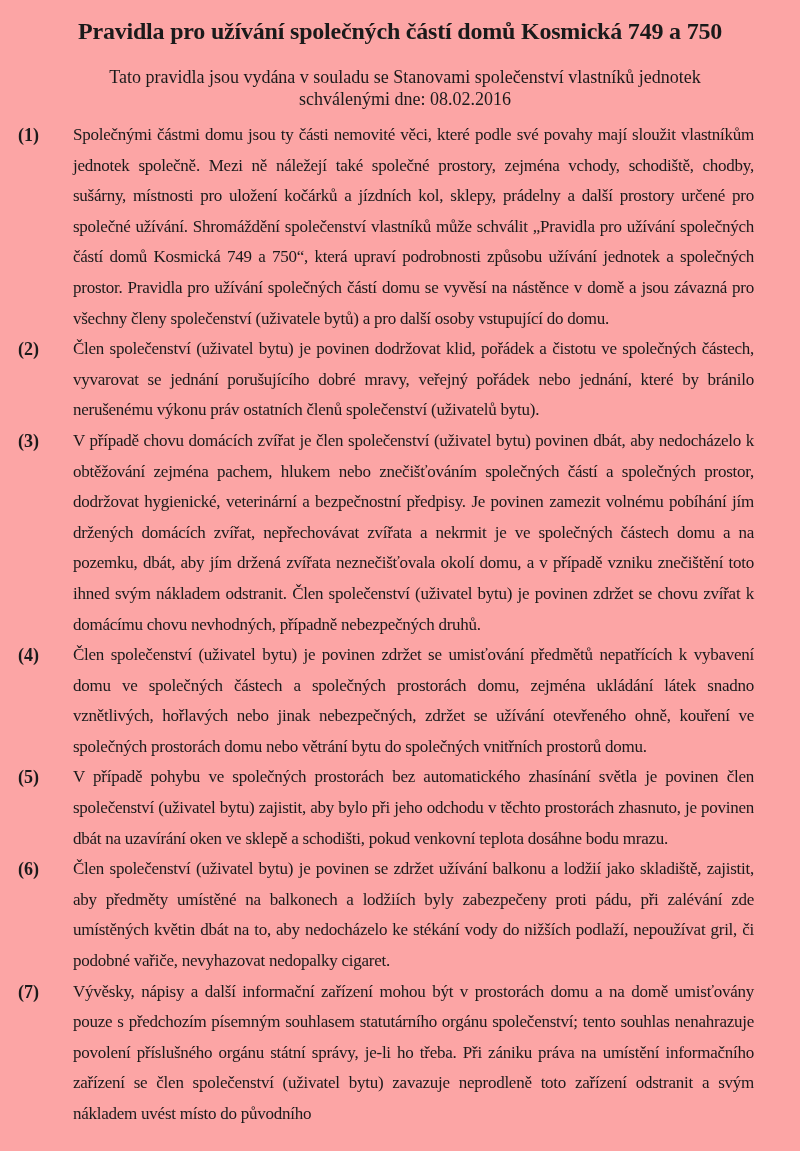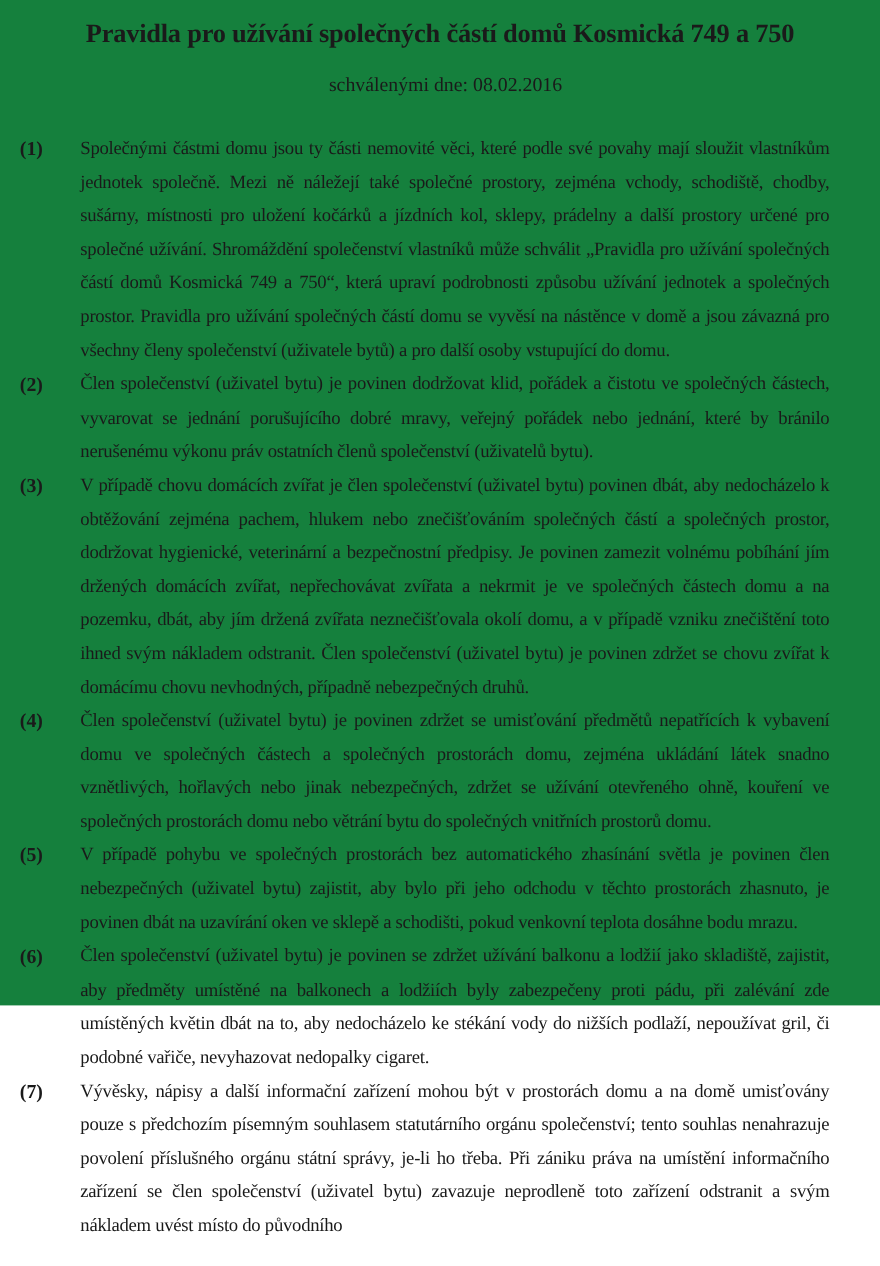--- a/index.html
+++ b/index.html
@@ -1,33 +1,34 @@
 <!DOCTYPE html>
 <html><head>
 <meta charset="utf-8">
 <style>
   html, body { margin: 0; padding: 0; background: #ffffff; }
   body { width: 800px; height: 1151px; overflow: hidden; position: relative;
          font-family: "Liberation Serif", "DejaVu Serif", serif; color: #1a1a1a; }
-  .page { position: absolute; left: 0; top: 0; width: 800px; height: 914px; background: #15803d; }
+  .page { position: absolute; left: 0; top: 0; width: 800px; height: 1151px; background: #fca5a5; }
   .title { position: absolute; left: 0; top: 18px; width: 800px; text-align: center;
            font-weight: bold; font-size: 24px; letter-spacing: -0.2px; }
   .subtitle { position: absolute; left: 60px; top: 66px; width: 690px; text-align: center;
               font-size: 18px; line-height: 22px; }
   .rules { position: absolute; left: 18px; top: 120px; width: 736px; }
   .rule { display: flex; align-items: flex-start; }
   .num { width: 43px; flex: none; font-weight: bold; font-size: 18px; line-height: 30.6px; }
   .text { flex: 1; font-size: 17px; line-height: 30.6px; text-align: justify; letter-spacing: -0.25px; margin-left: 12px; }
 </style>
 </head>
 <body>
 
 <div class="page">
   <div class="title">Pravidla pro užívání společných částí domů Kosmická 749 a 750</div>
   <div class="subtitle">
+    <div>Tato pravidla jsou vydána v souladu se Stanovami společenství vlastníků jednotek</div>
     <div>schválenými dne: 08.02.2016</div>
   </div>
 
   <div class="rules">
     <div class="rule">
       <div class="num">(1)</div>
       <div class="text">Společnými částmi domu jsou ty části nemovité věci, které podle své povahy mají sloužit vlastníkům jednotek společně. Mezi ně náležejí také společné prostory, zejména vchody, schodiště, chodby, sušárny, místnosti pro uložení kočárků a jízdních kol, sklepy, prádelny a další prostory určené pro společné užívání. Shromáždění společenství vlastníků může schválit „Pravidla pro užívání společných částí domů Kosmická 749 a 750“, která upraví podrobnosti způsobu užívání jednotek a společných prostor. Pravidla pro užívání společných částí domu se vyvěsí na nástěnce v domě a jsou závazná pro všechny členy společenství (uživatele bytů) a pro další osoby vstupující do domu.</div>
     </div>
     <div class="rule">
       <div class="num">(2)</div>
@@ -36,21 +37,21 @@
     <div class="rule">
       <div class="num">(3)</div>
       <div class="text">V případě chovu domácích zvířat je člen společenství (uživatel bytu) povinen dbát, aby nedocházelo k obtěžování zejména pachem, hlukem nebo znečišťováním společných částí a společných prostor, dodržovat hygienické, veterinární a bezpečnostní předpisy. Je povinen zamezit volnému pobíhání jím držených domácích zvířat, nepřechovávat zvířata a nekrmit je ve společných částech domu a na pozemku, dbát, aby jím držená zvířata neznečišťovala okolí domu, a v případě vzniku znečištění toto ihned svým nákladem odstranit. Člen společenství (uživatel bytu) je povinen zdržet se chovu zvířat k domácímu chovu nevhodných, případně nebezpečných druhů.</div>
     </div>
     <div class="rule">
       <div class="num">(4)</div>
       <div class="text">Člen společenství (uživatel bytu) je povinen zdržet se umisťování předmětů nepatřících k vybavení domu ve společných částech a společných prostorách domu, zejména ukládání látek snadno vznětlivých, hořlavých nebo jinak nebezpečných, zdržet se užívání otevřeného ohně, kouření ve společných prostorách domu nebo větrání bytu do společných vnitřních prostorů domu.</div>
     </div>
     <div class="rule">
       <div class="num">(5)</div>
-      <div class="text">V případě pohybu ve společných prostorách bez automatického zhasínání světla je povinen člen nebezpečných (uživatel bytu) zajistit, aby bylo při jeho odchodu v těchto prostorách zhasnuto, je povinen dbát na uzavírání oken ve sklepě a schodišti, pokud venkovní teplota dosáhne bodu mrazu.</div>
+      <div class="text">V případě pohybu ve společných prostorách bez automatického zhasínání světla je povinen člen společenství (uživatel bytu) zajistit, aby bylo při jeho odchodu v těchto prostorách zhasnuto, je povinen dbát na uzavírání oken ve sklepě a schodišti, pokud venkovní teplota dosáhne bodu mrazu.</div>
     </div>
     <div class="rule">
       <div class="num">(6)</div>
       <div class="text">Člen společenství (uživatel bytu) je povinen se zdržet užívání balkonu a lodžií jako skladiště, zajistit, aby předměty umístěné na balkonech a lodžiích byly zabezpečeny proti pádu, při zalévání zde umístěných květin dbát na to, aby nedocházelo ke stékání vody do nižších podlaží, nepoužívat gril, či podobné vařiče, nevyhazovat nedopalky cigaret.</div>
     </div>
     <div class="rule">
       <div class="num">(7)</div>
       <div class="text">Vývěsky, nápisy a další informační zařízení mohou být v prostorách domu a na domě umisťovány pouze s předchozím písemným souhlasem statutárního orgánu společenství; tento souhlas nenahrazuje povolení příslušného orgánu státní správy, je-li ho třeba. Při zániku práva na umístění informačního zařízení se člen společenství (uživatel bytu) zavazuje neprodleně toto zařízení odstranit a svým nákladem uvést místo do původního</div>
     </div>
   </div>

